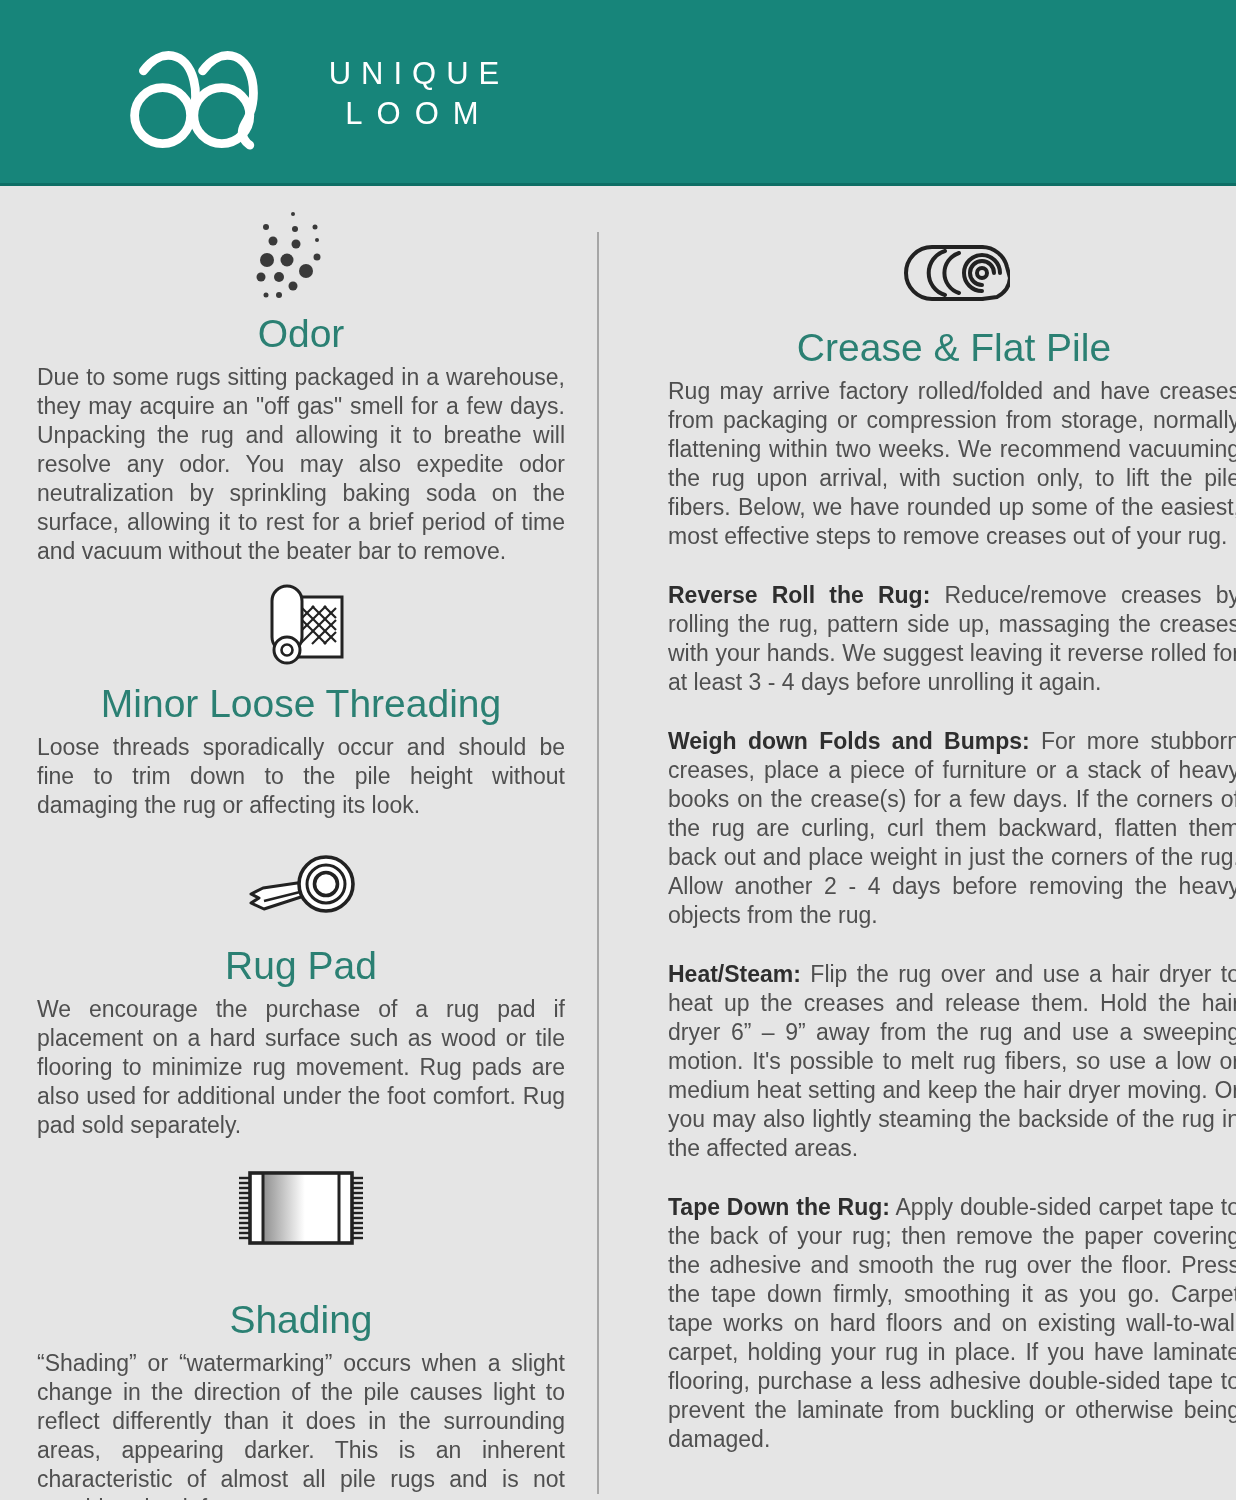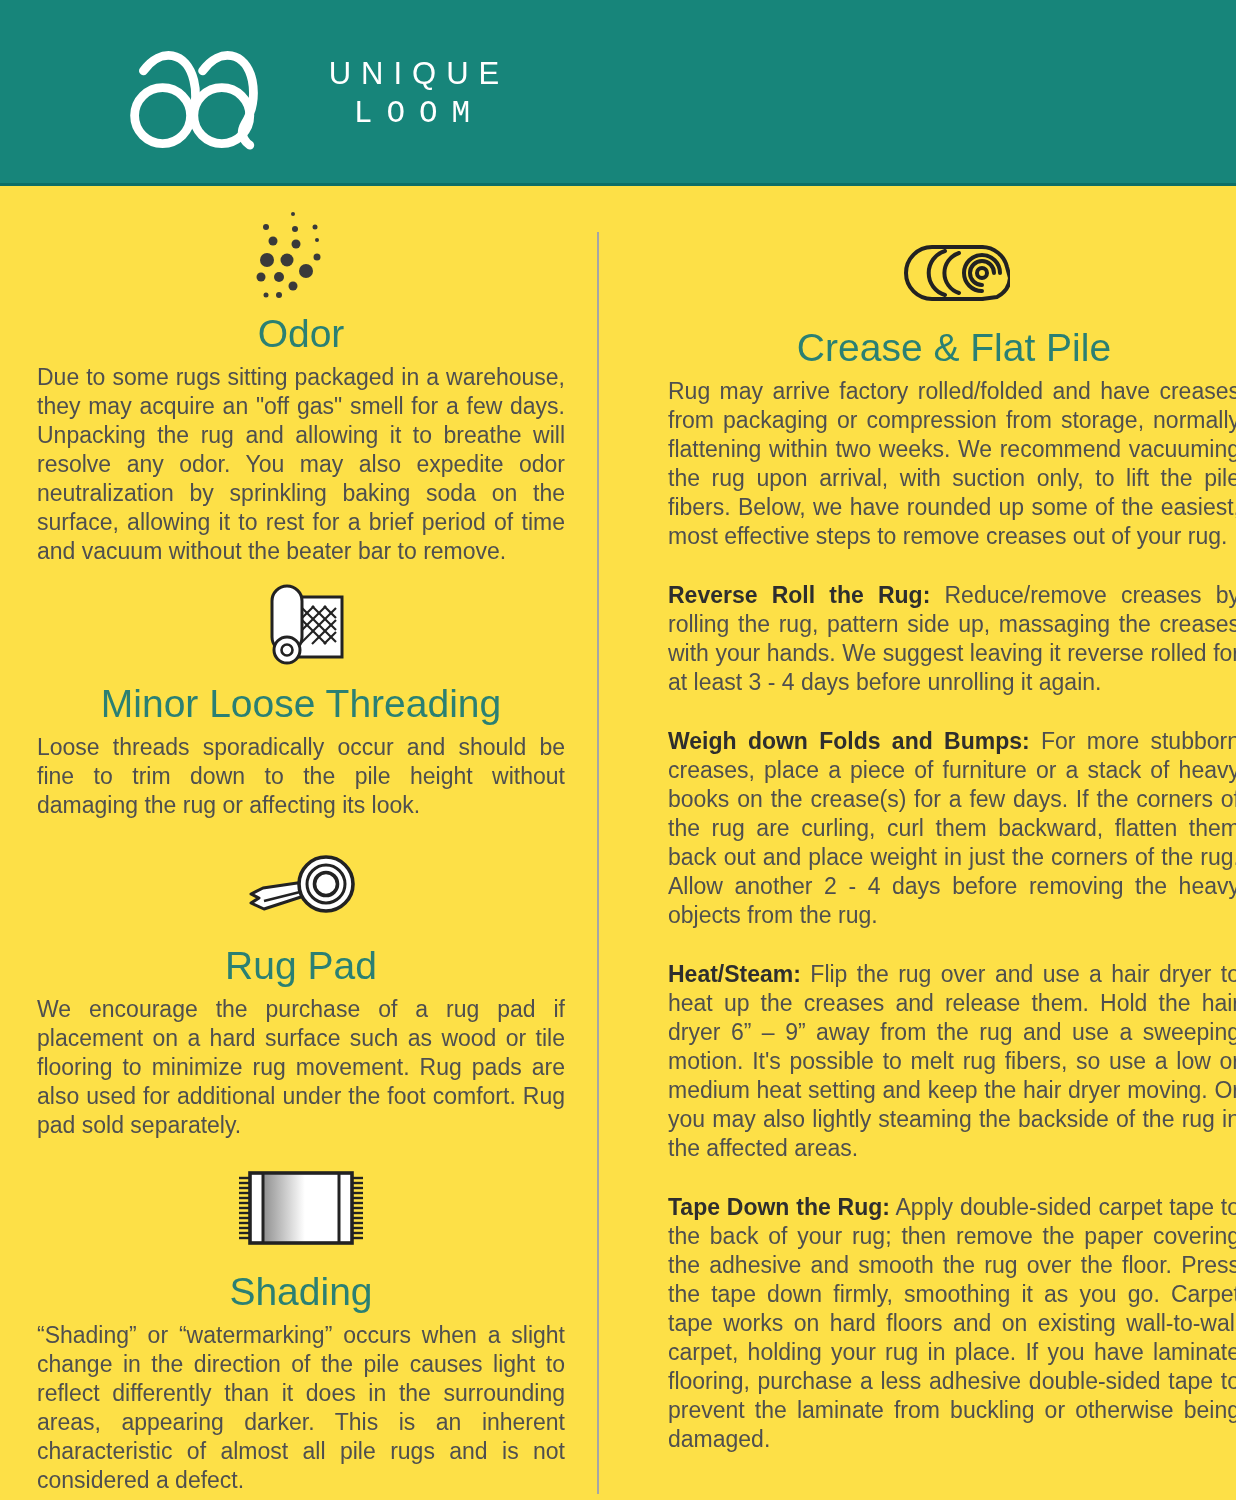--- a/index.html
+++ b/index.html
@@ -1,29 +1,29 @@
 <!DOCTYPE html>
 <html><head>
 <meta charset="utf-8">
 <style>
   html,body{margin:0;padding:0;background:#ffffff;}
   .page{
-    position:relative;width:1236px;height:1500px;background:#fde047;
+    position:relative;width:1236px;height:1500px;background:#e5e5e5;
     font-family:"Liberation Sans",sans-serif;overflow:hidden;
   }
   
   .banner{
     position:absolute;left:0;top:0;width:1236px;height:183px;
     background:#17857a;border-bottom:3px solid #0e6e65;
   }
   .brand{position:absolute;left:100px;top:34px;display:flex;align-items:center;}
   .brand-logo{width:210px;height:120px;}
   .brand-text{margin-left:14px;color:#ffffff;text-align:center;width:190px;}
   .brand-line1{display:block;font-size:31px;letter-spacing:10px;line-height:40px;}
-  .brand-line2{display:block;font-size:31px;letter-spacing:14px;line-height:40px;font-family:Liberation Mono, monospace;}
+  .brand-line2{display:block;font-size:31px;letter-spacing:14px;line-height:40px;}
   .banner-title{
     position:absolute;right:66px;top:22px;margin:0;
     font-family:"Liberation Serif",serif;font-weight:normal;
     font-size:96px;line-height:120px;color:#ffffff;letter-spacing:3px;
   }
   
   .main{position:absolute;left:0;top:186px;width:1236px;height:1314px;}
   .divider{position:absolute;left:597px;top:46px;width:2px;height:1262px;background:#a6a6a6;}
   .col{position:absolute;top:0;}
   .col.left{left:37px;width:528px;}
@@ -39,21 +39,21 @@
   }
   .tip{margin-top:30px;}
   .tip-label{font-weight:bold;color:#2e2e2e;}
   
   .sec-odor .icon-row{margin-top:20px;}
   .sec-threading .icon-row{margin-top:16px;}
   .sec-threading .section-heading{margin-top:14px;}
   .sec-rugpad .icon-row{margin-top:30px;}
   .sec-rugpad .section-heading{margin-top:24px;text-align:center;}
   .sec-shading .icon-row{margin-top:28px;}
-  .sec-shading .section-heading{margin-top:20px;}
+  .sec-shading .section-heading{margin-top:48px;}
   .sec-crease .icon-row{margin-top:56px;}
   .sec-crease .section-heading{margin-top:18px;}
 </style>
 </head>
 <body>
 
 <div class="page">
 
   <header class="banner">
     <div class="brand">

